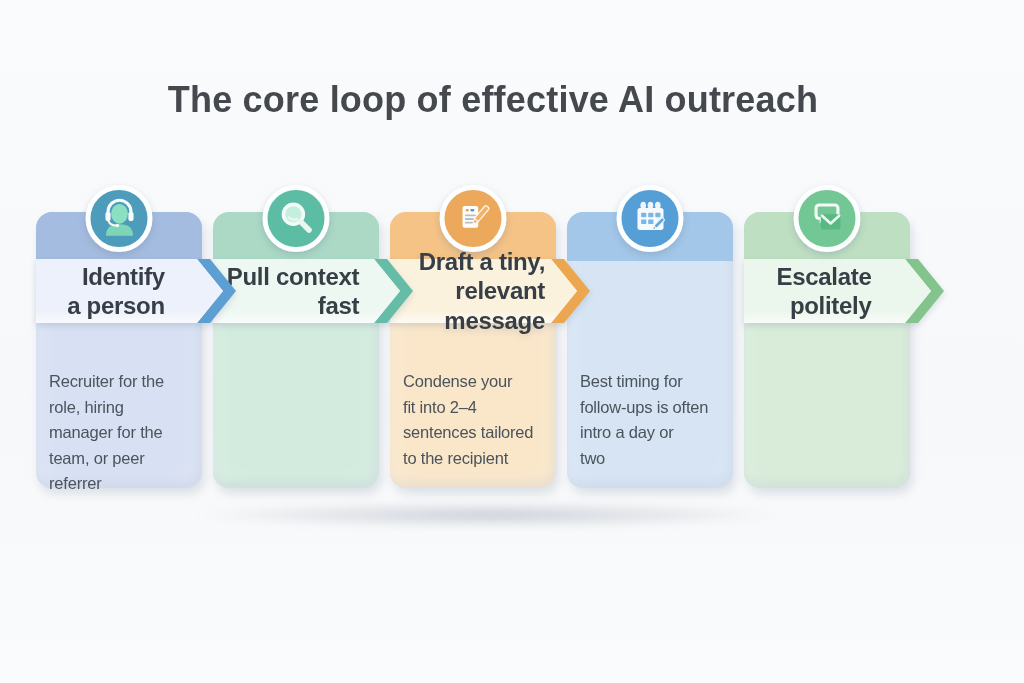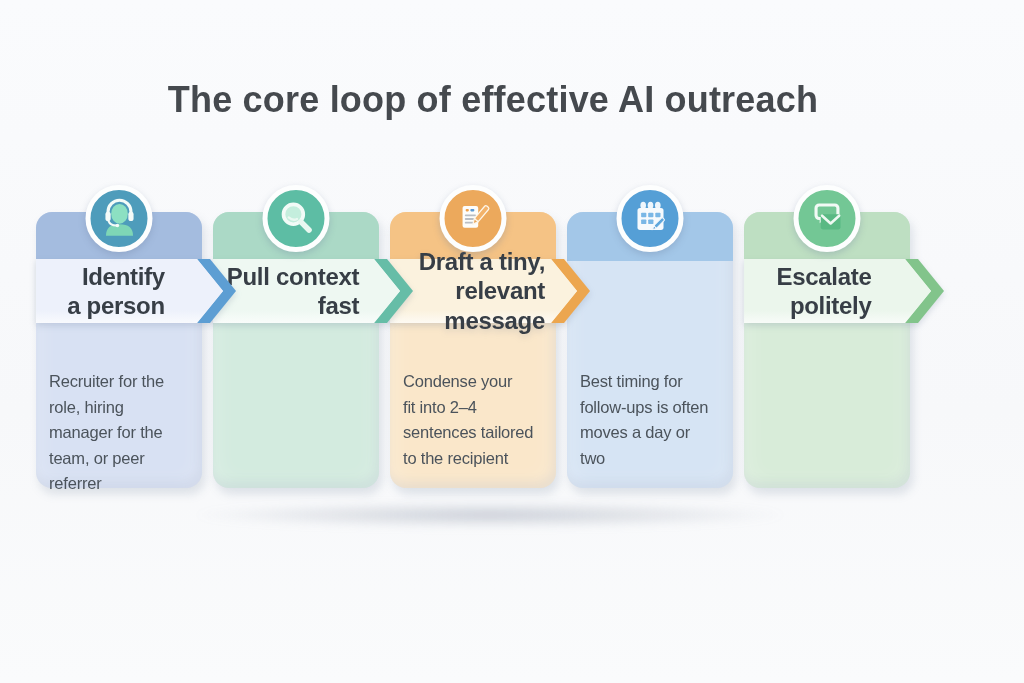--- a/index.html
+++ b/index.html
@@ -140,21 +140,21 @@
               <rect x="21.8" y="24.4" width="5" height="4.4" rx="0.8"></rect>
             </g>
             <g transform="rotate(45 31.5 28.5)">
               <rect x="29.8" y="21.5" width="3.6" height="11.5" rx="1.1" fill="#5fa7dc" stroke="#f6fafd" stroke-width="1"></rect>
               <path d="M29.8 33 l1.8 3.4 1.8 -3.4 z" fill="#4f97cf" stroke="#f6fafd" stroke-width="1"></path>
             </g>
           </svg>
         </div>
         <div class="card-body"><span>Best timing for
 follow-ups is often
-moves a day or
+intro a day or
 two</span></div>
       </article>
       <article class="card" style="z-index: 10; --header: #bedfc2; --banner: #ebf6ec; --arrow: #82c48b; --body: #d8ecd9; --iconbg: #73c795;">
         <div class="card-header"></div>
         <div class="icon-badge">
           <svg viewBox="0 0 48 48">
             <rect x="13" y="10.5" width="21" height="13" rx="3" fill="none" stroke="#f2faf5" stroke-width="3"></rect>
             <path d="M16.5 23.5 v4.5 l5.5 -4.5 z" fill="#f2faf5"></path>
             <rect x="17.5" y="19.5" width="19" height="14.5" rx="2" fill="#59b983"></rect>
             <path d="M18.8 20.8 L27 28.3 L35.2 20.8" fill="none" stroke="#eef9f2" stroke-width="2.5" stroke-linecap="round" stroke-linejoin="round"></path>

